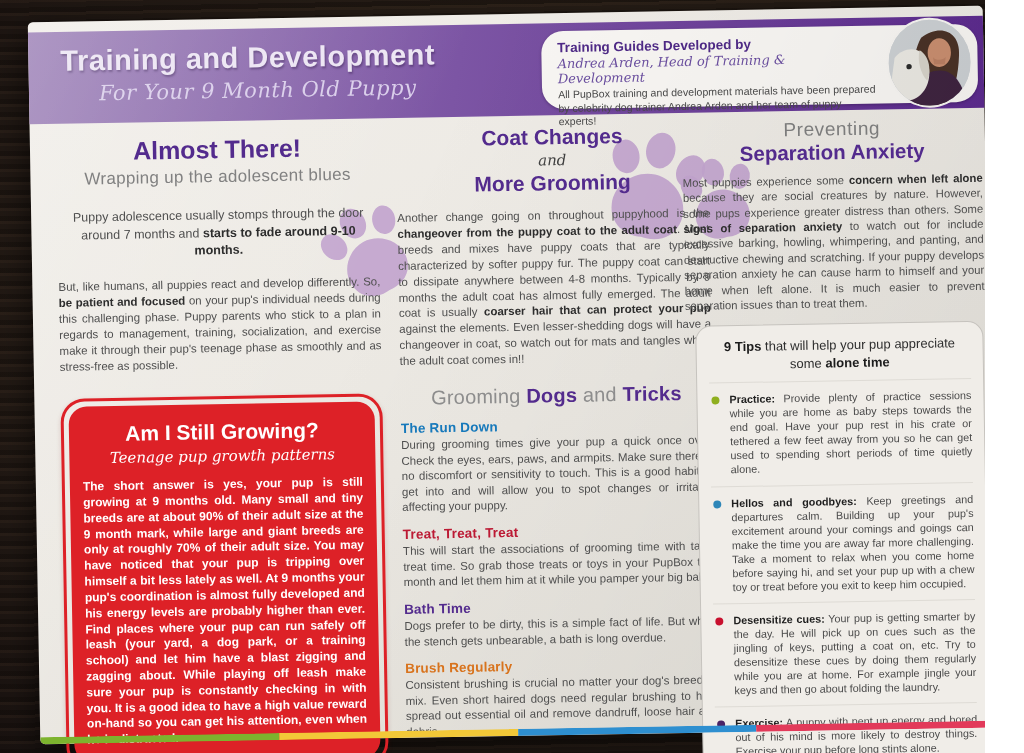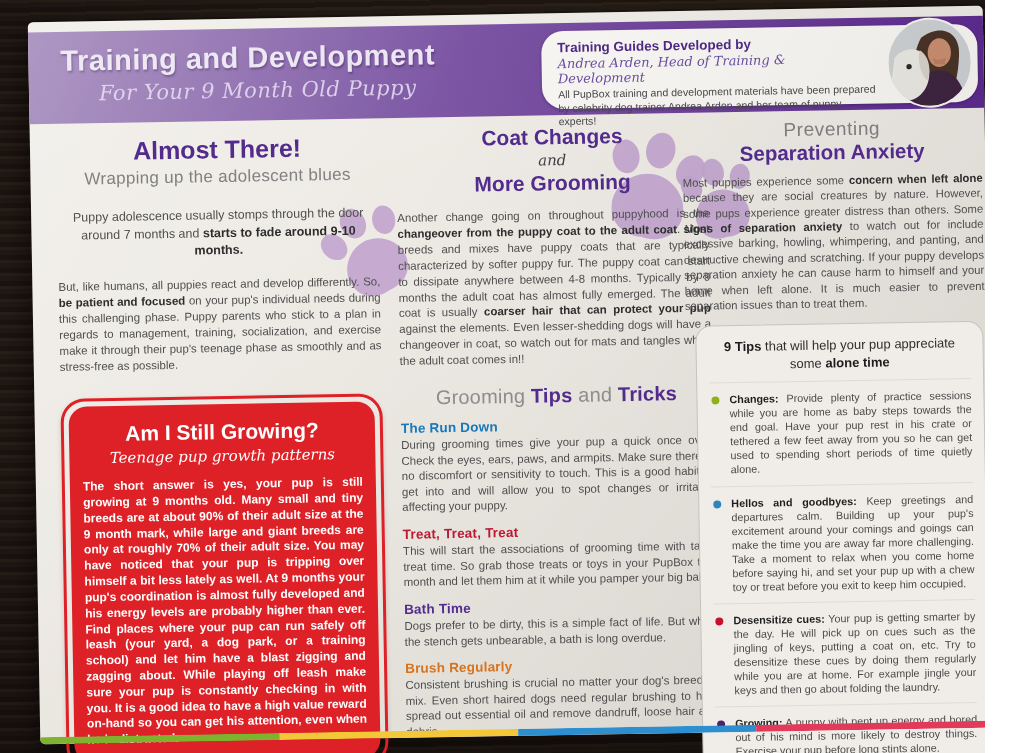--- a/index.html
+++ b/index.html
@@ -206,21 +206,21 @@
         </div>
       </div>
     </div>
 
     <div class="col col-mid">
       <div class="coat-line">Coat Changes</div>
       <div class="coat-and">and</div>
       <div class="coat-line">More Grooming</div>
       <p class="coat-para"><span>Another change going on throughout puppyhood is the </span><span class="b">changeover from the puppy coat to the adult coat</span><span>. Most breeds and mixes have puppy coats that are typically characterized by softer puppy fur. The puppy coat can start to dissipate anywhere between 4-8 months. Typically by 9 months the adult coat has almost fully emerged. The adult coat is usually </span><span class="b">coarser hair that can protect your pup</span><span> against the elements. Even lesser-shedding dogs will have a changeover in coat, so watch out for mats and tangles when the adult coat comes in!!</span></p>
 
-      <div class="grooming-heading"><span class="gh-light">Grooming </span><span class="gh-bold">Tips</span><span class="gh-light"> and </span><span class="gh-bold">Tricks</span></div>
+      <div class="grooming-heading"><span class="gh-light">Grooming </span><span class="gh-bold">Dogs</span><span class="gh-light"> and </span><span class="gh-bold">Tricks</span></div>
 
       <div class="section">
         <div class="section-title" style="color: rgb(23, 121, 187);">The Run Down</div>
         <p class="section-body">During grooming times give your pup a quick once over. Check the eyes, ears, paws, and armpits. Make sure there is no discomfort or sensitivity to touch. This is a good habit to get into and will allow you to spot changes or irritants affecting your puppy.</p>
       </div>
       <div class="section">
         <div class="section-title" style="color: rgb(188, 26, 52);">Treat, Treat, Treat</div>
         <p class="section-body">This will start the associations of grooming time with tasty treat time. So grab those treats or toys in your PupBox this month and let them him at it while you pamper your big baby!</p>
       </div>
       <div class="section">
@@ -238,33 +238,33 @@
     <div class="col col-right">
       <div class="prev-line1">Preventing</div>
       <div class="prev-line2">Separation Anxiety</div>
       <p class="sep-para"><span>Most puppies experience some </span><span class="b">concern when left alone</span><span> because they are social creatures by nature. However, some pups experience greater distress than others. Some </span><span class="b">signs of separation anxiety</span><span> to watch out for include excessive barking, howling, whimpering, and panting, and destructive chewing and scratching. If your puppy develops separation anxiety he can cause harm to himself and your home when left alone. It is much easier to prevent separation issues than to treat them.</span></p>
 
       <div class="tips-box">
         <div class="tips-heading"><b>9 Tips</b><span> that will help your pup appreciate some </span><b>alone time</b></div>
 
         <div class="tip">
           <span class="tip-dot" style="background-color: rgb(143, 175, 31);"></span>
-          <p class="tip-text"><b>Changes:</b> <span>Provide plenty of practice sessions while you are home as baby steps towards the end goal. Have your pup rest in his crate or tethered a few feet away from you so he can get used to spending short periods of time quietly alone.</span></p>
+          <p class="tip-text"><b>Practice:</b> <span>Provide plenty of practice sessions while you are home as baby steps towards the end goal. Have your pup rest in his crate or tethered a few feet away from you so he can get used to spending short periods of time quietly alone.</span></p>
         </div>
         <div class="tip">
           <span class="tip-dot" style="background-color: rgb(46, 134, 184);"></span>
           <p class="tip-text"><b>Hellos and goodbyes:</b> <span>Keep greetings and departures calm. Building up your pup's excitement around your comings and goings can make the time you are away far more challenging. Take a moment to relax when you come home before saying hi, and set your pup up with a chew toy or treat before you exit to keep him occupied.</span></p>
         </div>
         <div class="tip">
           <span class="tip-dot" style="background-color: rgb(200, 16, 46);"></span>
           <p class="tip-text"><b>Desensitize cues:</b> <span>Your pup is getting smarter by the day. He will pick up on cues such as the jingling of keys, putting a coat on, etc. Try to desensitize these cues by doing them regularly while you are at home. For example jingle your keys and then go about folding the laundry.</span></p>
         </div>
         <div class="tip">
           <span class="tip-dot" style="background-color: rgb(74, 36, 102);"></span>
-          <p class="tip-text"><b>Growing:</b> <span>A puppy with pent up energy and bored out of his mind is more likely to destroy things. Exercise your pup before long stints alone.</span></p>
+          <p class="tip-text"><b>Exercise:</b> <span>A puppy with pent up energy and bored out of his mind is more likely to destroy things. Exercise your pup before long stints alone.</span></p>
         </div>
       </div>
     </div>
 
     <div class="rainbow">
       <span style="background-color: rgb(125, 179, 46);"></span>
       <span style="background-color: rgb(242, 200, 56);"></span>
       <span style="background-color: rgb(46, 143, 208);"></span>
       <span style="background-color: rgb(226, 58, 90);"></span>
     </div>

